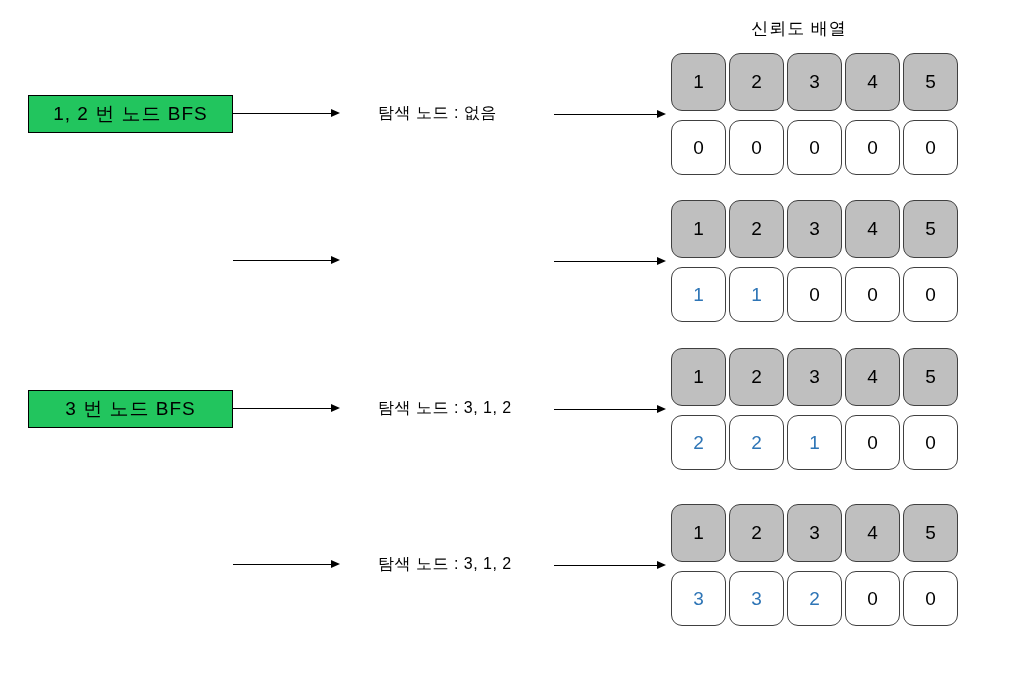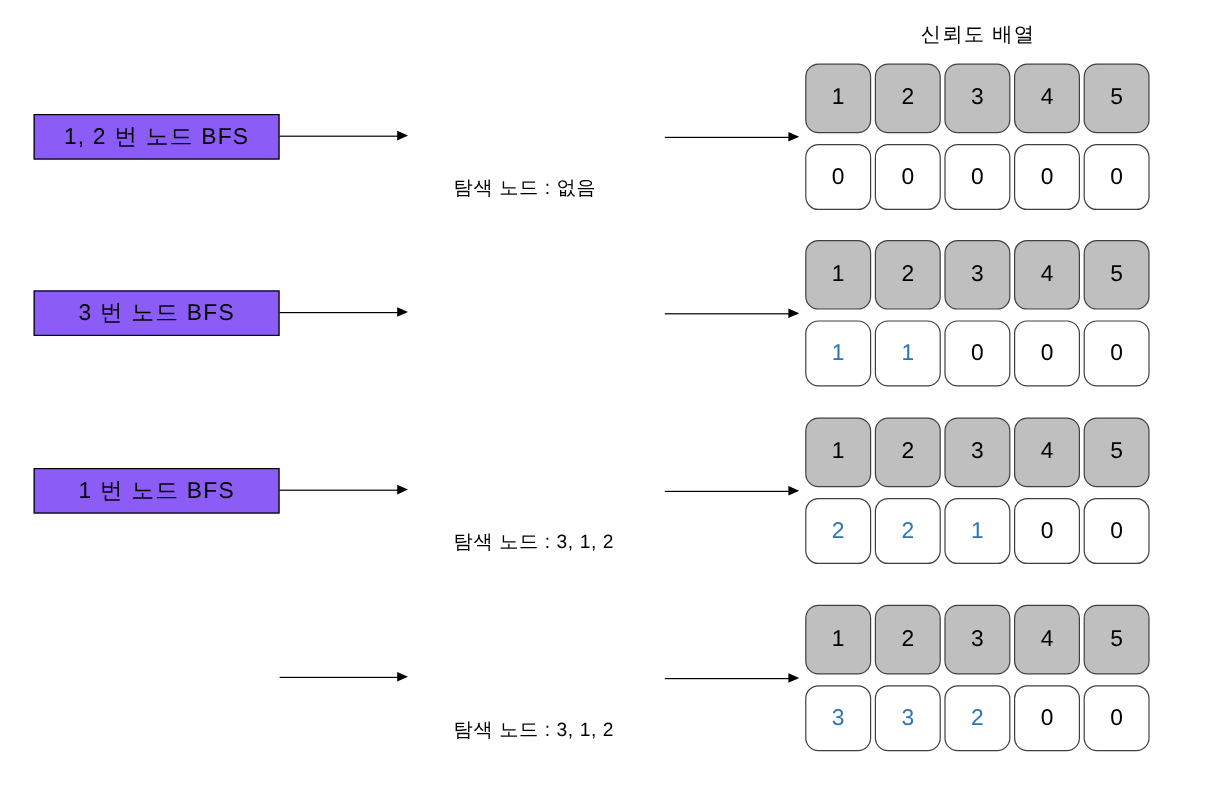--- a/index.html
+++ b/index.html
@@ -2,40 +2,40 @@
 <html><head>
 <meta charset="utf-8">
 <style>
   html,body{margin:0;padding:0;}
   body{
     width:1026px;height:674px;background:#ffffff;position:relative;
     font-family:"Liberation Sans","DejaVu Sans",sans-serif;color:#000;
     overflow:hidden;
   }
   .title{
-    position:absolute;left:671px;top:17px;width:288px;text-align:center;
+    position:absolute;left:655px;top:17px;width:288px;text-align:center;
     font-size:17px;letter-spacing:1px;
   }
   .row{position:absolute;left:0;width:1026px;height:122px;}
   .node-box{
     position:absolute;left:28px;top:42px;width:203px;height:36px;
-    border:1.5px solid #000;background:#8b5cf6;
+    border:1.5px solid #000;background:#22c55e;
     display:flex;align-items:center;justify-content:center;
     font-size:19px;letter-spacing:1px;
   }
   .arrow{position:absolute;top:60px;height:0;border-top:1.4px solid #000;}
   .arrow::after{
     content:"";position:absolute;right:-2px;top:-4.7px;width:0;height:0;
     border-left:9px solid #000;border-top:4px solid transparent;border-bottom:4px solid transparent;
   }
   .arrow1{left:233px;width:105px;}
   .arrow2{left:554px;width:110px;top:61px;}
   .search-label{
     position:absolute;left:378px;top:50px;width:176px;
-    font-size:16px;letter-spacing:0.5px;white-space:nowrap;margin-top:44px;
+    font-size:16px;letter-spacing:0.5px;white-space:nowrap;
   }
   .array{position:absolute;left:671px;top:0;width:288px;}
   .hrow,.vrow{position:absolute;left:0;display:flex;gap:3px;}
   .hrow{top:0;}
   .vrow{top:67px;}
   .cell{
     width:55px;box-sizing:border-box;border:1.2px solid #404040;border-radius:11px;
     display:flex;align-items:center;justify-content:center;font-size:19px;
   }
   .hcell{height:58px;background:#bfbfbf;}
@@ -66,23 +66,20 @@
       <div class="cell vcell">0</div>
       <div class="cell vcell">0</div>
       <div class="cell vcell">0</div>
       <div class="cell vcell">0</div>
       <div class="cell vcell">0</div>
     </div>
   </div>
 </div>
 
 <div class="row" style="top:200px">
-  <div class="node-box">
-    <span>3 번 노드 BFS</span>
-  </div>
   <div class="arrow arrow1"></div>
   <div class="arrow arrow2"></div>
   <div class="array">
     <div class="hrow">
       <div class="cell hcell">1</div>
       <div class="cell hcell">2</div>
       <div class="cell hcell">3</div>
       <div class="cell hcell">4</div>
       <div class="cell hcell">5</div>
     </div>
@@ -91,21 +88,21 @@
       <div class="cell vcell hl">1</div>
       <div class="cell vcell">0</div>
       <div class="cell vcell">0</div>
       <div class="cell vcell">0</div>
     </div>
   </div>
 </div>
 
 <div class="row" style="top:348px">
   <div class="node-box">
-    <span>1 번 노드 BFS</span>
+    <span>3 번 노드 BFS</span>
   </div>
   <div class="arrow arrow1"></div>
   <div class="search-label">탐색 노드 : 3, 1, 2</div>
   <div class="arrow arrow2"></div>
   <div class="array">
     <div class="hrow">
       <div class="cell hcell">1</div>
       <div class="cell hcell">2</div>
       <div class="cell hcell">3</div>
       <div class="cell hcell">4</div>

